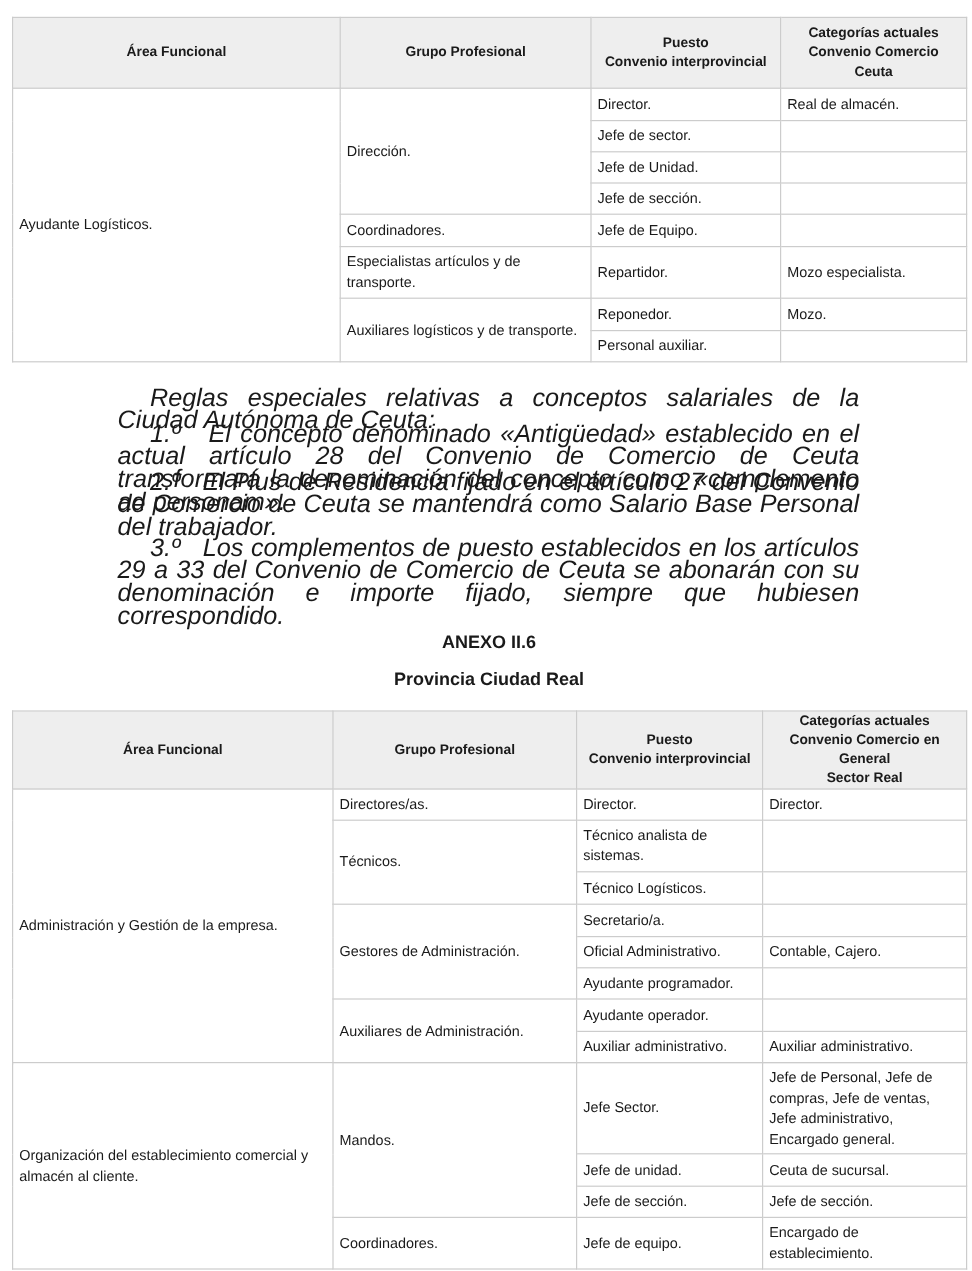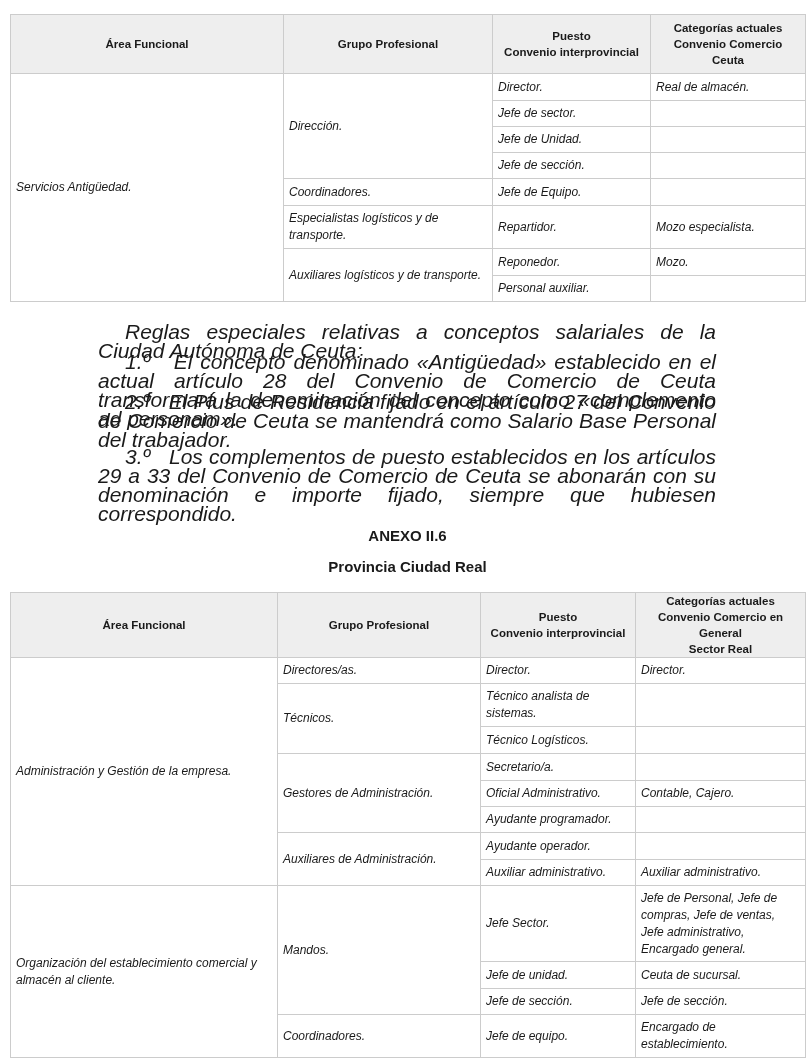--- a/index.html
+++ b/index.html
@@ -1,20 +1,20 @@
 <!DOCTYPE html>
 <html><head>
 <meta charset="utf-8">
 <style>
   html, body { margin: 0; padding: 0; background: #ffffff; }
   body { width: 810px; height: 1059px; position: relative; overflow: hidden; font-family: "Liberation Sans", sans-serif; color: #1a1a1a; }
   table.grid { position: absolute; left: 10px; border-collapse: collapse; table-layout: fixed; font-size: 12px; }
   table.grid th, table.grid td { border: 1px solid #cccccc; padding: 0 5px; vertical-align: middle; line-height: 17px; }
   table.grid th { background: #eeeeee; font-weight: bold; text-align: center; font-size: 11.5px; line-height: 16px; }
-  table.grid td { text-align: left; font-style: italic; }
+  table.grid td { text-align: left; }
   #t1 { top: 14px; width: 795px; }
   #t2 { top: 592px; width: 795px; }
   .para { position: absolute; left: 98px; width: 618px; font-size: 21px; line-height: 19px; text-align: justify; font-style: italic; }
   .para .ind { display: inline-block; width: 27px; }
   .heading { position: absolute; left: 0; width: 815px; text-align: center; font-weight: bold; font-size: 15px; }
 </style>
 </head>
 <body>
 
 <table class="grid" id="t1">
@@ -25,21 +25,21 @@
       <col style="width:155px">
     </colgroup>
   <tbody>
       <tr style="height:59px">
     <th>Área Funcional</th>
     <th>Grupo Profesional</th>
     <th><span>Puesto</span><br><span>Convenio interprovincial</span></th>
     <th><span>Categorías actuales</span><br><span>Convenio Comercio</span><br><span>Ceuta</span></th>
   </tr>
   <tr style="height:27px">
-    <td rowspan="8">Servicios Antigüedad.</td>
+    <td rowspan="8">Ayudante Logísticos.</td>
     <td rowspan="4">Dirección.</td>
     <td>Director.</td>
     <td>Real de almacén.</td>
   </tr>
   <tr style="height:26px">
     <td>Jefe de sector.</td>
     <td></td>
   </tr>
   <tr style="height:26px">
     <td>Jefe de Unidad.</td>
@@ -48,21 +48,21 @@
   <tr style="height:26px">
     <td>Jefe de sección.</td>
     <td></td>
   </tr>
   <tr style="height:27px">
     <td>Coordinadores.</td>
     <td>Jefe de Equipo.</td>
     <td></td>
   </tr>
   <tr style="height:43px">
-    <td>Especialistas logísticos y de transporte.</td>
+    <td>Especialistas artículos y de transporte.</td>
     <td>Repartidor.</td>
     <td>Mozo especialista.</td>
   </tr>
   <tr style="height:27px">
     <td rowspan="2">Auxiliares logísticos y de transporte.</td>
     <td>Reponedor.</td>
     <td>Mozo.</td>
   </tr>
   <tr style="height:26px">
     <td>Personal auxiliar.</td>

